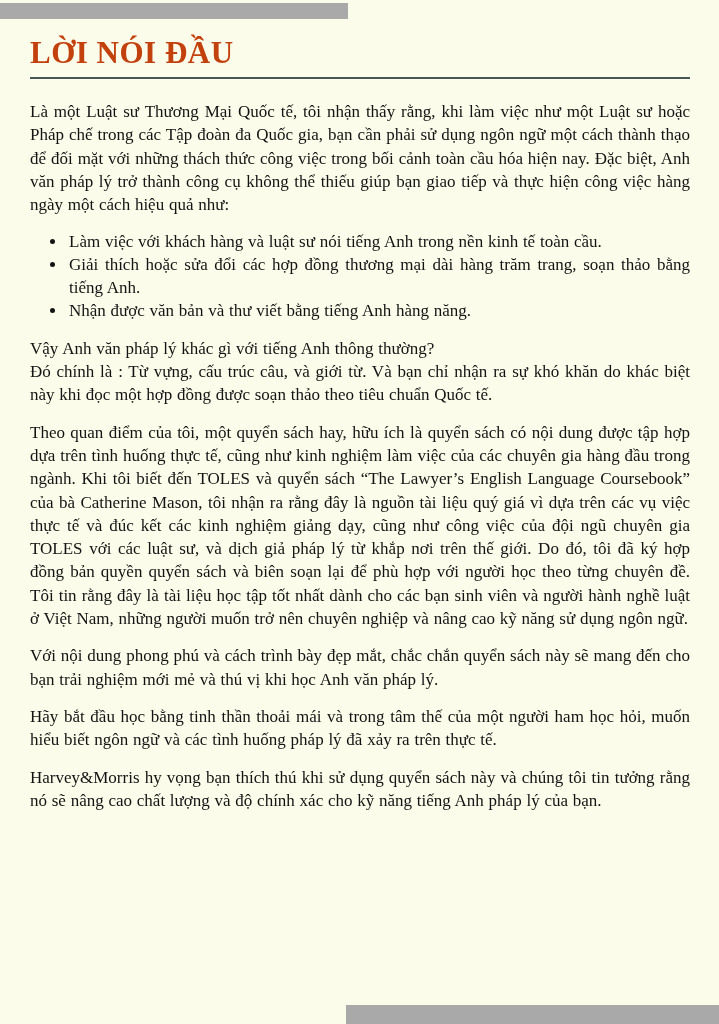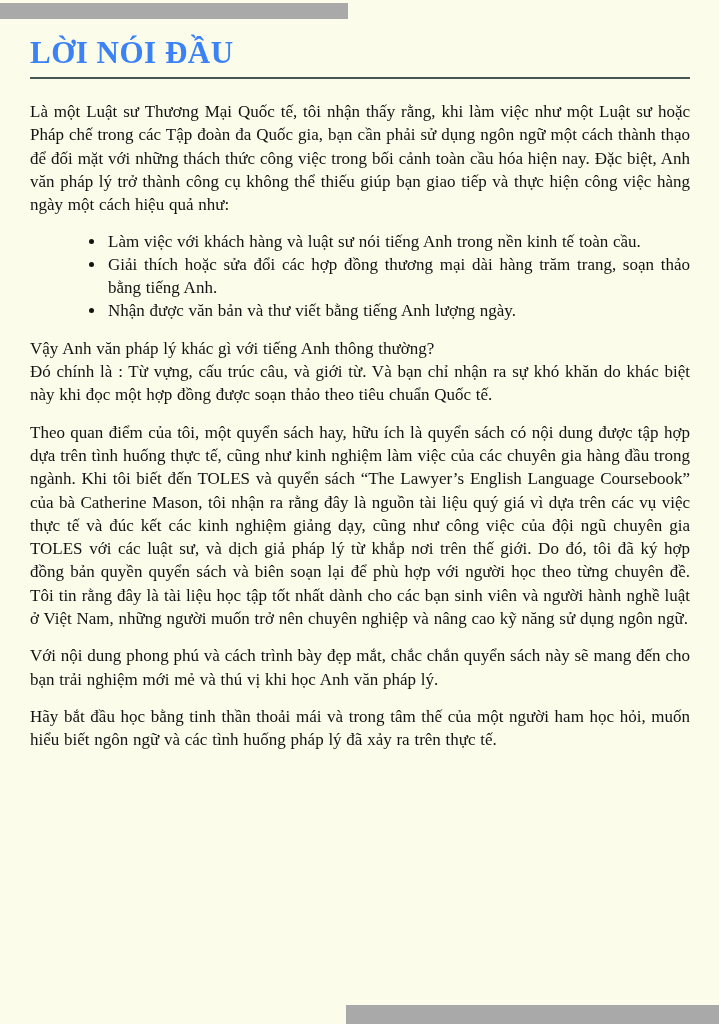--- a/index.html
+++ b/index.html
@@ -34,21 +34,21 @@
   .content {
     position: absolute;
     left: 30px;
     top: 0;
     width: 660px;
   }
   h1.page-title {
     font-size: 31px;
     font-weight: 700;
     letter-spacing: 0.5px;
-    color: #3b82f6;
+    color: #c2410c;
     margin: 36px 0 7px 0;
     line-height: 1.1;
   }
   .title-rule {
     height: 2px;
     background: #475553;
     width: 100%;
   }
   p.para {
     font-size: 17px;
@@ -67,41 +67,41 @@
     margin: 13px 0 0 0;
     padding: 0 0 0 37px;
     list-style: disc;
   }
   ul.bullets li {
     font-size: 17px;
     line-height: 23.3px;
     text-align: justify;
     padding-left: 2px;
     word-spacing: 0.5px;
-    margin-left: 39px;
   }
 </style>
 </head>
 <body>
 
 <div class="bar bar-top"></div>
 
 <main class="content">
   <h1 class="page-title">LỜI NÓI ĐẦU</h1>
   <div class="title-rule"></div>
 
   <p class="para first">Là một Luật sư Thương Mại Quốc tế, tôi nhận thấy rằng, khi làm việc như một Luật sư hoặc Pháp chế trong các Tập đoàn đa Quốc gia, bạn cần phải sử dụng ngôn ngữ một cách thành thạo để đối mặt với những thách thức công việc trong bối cảnh toàn cầu hóa hiện nay. Đặc biệt, Anh văn pháp lý trở thành công cụ không thể thiếu giúp bạn giao tiếp và thực hiện công việc hàng ngày một cách hiệu quả như:</p>
 
   <ul class="bullets">
     <li>Làm việc với khách hàng và luật sư nói tiếng Anh trong nền kinh tế toàn cầu.</li>
     <li>Giải thích hoặc sửa đổi các hợp đồng thương mại dài hàng trăm trang, soạn thảo bằng tiếng Anh.</li>
-    <li>Nhận được văn bản và thư viết bằng tiếng Anh lượng ngày.</li>
+    <li>Nhận được văn bản và thư viết bằng tiếng Anh hàng năng.</li>
   </ul>
 
   <p class="para multiline">Vậy Anh văn pháp lý khác gì với tiếng Anh thông thường?
 Đó chính là : Từ vựng, cấu trúc câu, và giới từ. Và bạn chỉ nhận ra sự khó khăn do khác biệt này khi đọc một hợp đồng được soạn thảo theo tiêu chuẩn Quốc tế.</p>
 
   <p class="para">Theo quan điểm của tôi, một quyển sách hay, hữu ích là quyển sách có nội dung được tập hợp dựa trên tình huống thực tế, cũng như kinh nghiệm làm việc của các chuyên gia hàng đầu trong ngành. Khi tôi biết đến TOLES và quyển sách “The Lawyer’s English Language Coursebook” của bà Catherine Mason, tôi nhận ra rằng đây là nguồn tài liệu quý giá vì dựa trên các vụ việc thực tế và đúc kết các kinh nghiệm giảng dạy, cũng như công việc của đội ngũ chuyên gia TOLES với các luật sư, và dịch giả pháp lý từ khắp nơi trên thế giới. Do đó, tôi đã ký hợp đồng bản quyền quyển sách và biên soạn lại để phù hợp với người học theo từng chuyên đề. Tôi tin rằng đây là tài liệu học tập tốt nhất dành cho các bạn sinh viên và người hành nghề luật ở Việt Nam, những người muốn trở nên chuyên nghiệp và nâng cao kỹ năng sử dụng ngôn ngữ.</p>
   <p class="para">Với nội dung phong phú và cách trình bày đẹp mắt, chắc chắn quyển sách này sẽ mang đến cho bạn trải nghiệm mới mẻ và thú vị khi học Anh văn pháp lý.</p>
   <p class="para">Hãy bắt đầu học bằng tinh thần thoải mái và trong tâm thế của một người ham học hỏi, muốn hiểu biết ngôn ngữ và các tình huống pháp lý đã xảy ra trên thực tế.</p>
+  <p class="para">Harvey&amp;Morris hy vọng bạn thích thú khi sử dụng quyển sách này và chúng tôi tin tưởng rằng nó sẽ nâng cao chất lượng và độ chính xác cho kỹ năng tiếng Anh pháp lý của bạn.</p>
 </main>
 
 <div class="bar bar-bottom"></div>
 
 </body></html>

